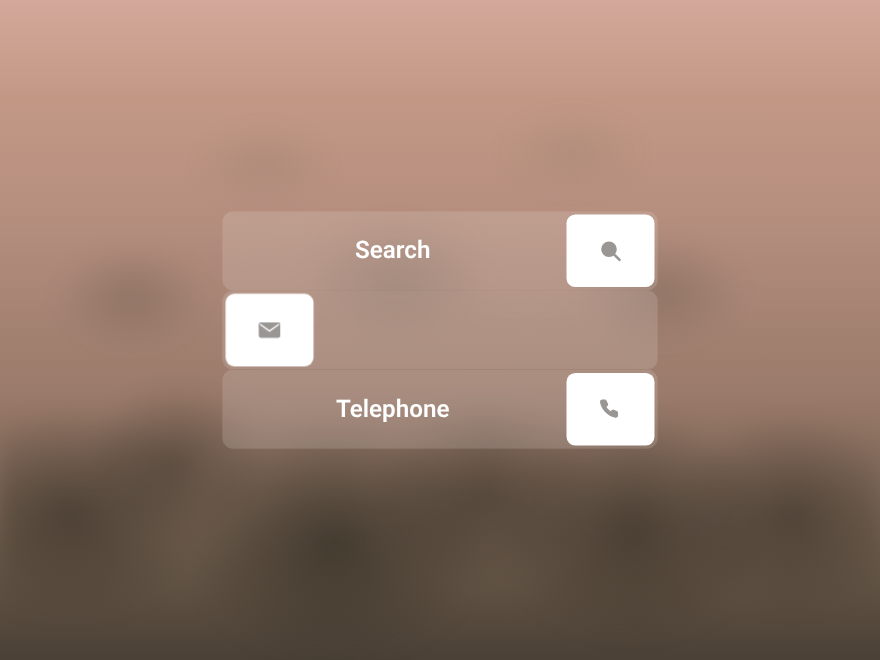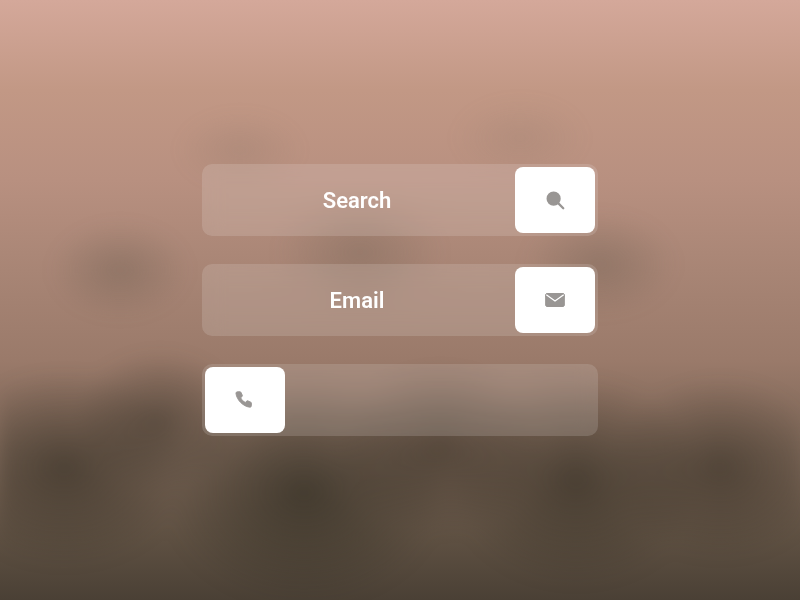--- a/index.html
+++ b/index.html
@@ -45,21 +45,20 @@
       filter: blur(8px);
     }
 
     .container {
       position: absolute;
       top: 50%;
       left: 50%;
       transform: translate(-50%, -50%);
       display: flex;
       flex-direction: column;
-      gap: 28px;
     }
 
     .glass-button {
       display: flex;
       align-items: stretch;
       width: 396px;
       height: 72px;
       background: rgba(255, 255, 255, 0.14);
       border-radius: 10px;
       overflow: hidden;
@@ -105,32 +104,32 @@
     <div class="icon-area">
       <svg viewBox="0 0 24 24" fill="none" stroke-width="2.5">
         <circle cx="10.5" cy="10.5" r="6.5"></circle>
         <line x1="15.2" y1="15.2" x2="21" y2="21" stroke-linecap="round"></line>
       </svg>
     </div>
   </div>
 
 
   <div class="glass-button">
-    <div class="label-area">Email</div>
     <div class="icon-area">
       <svg viewBox="0 0 24 24" stroke="none">
         <path d="M2 6.5 C2 5.67 2.67 5 3.5 5 L20.5 5 C21.33 5 22 5.67 22 6.5 L22 17.5 C22 18.33 21.33 19 20.5 19 L3.5 19 C2.67 19 2 18.33 2 17.5 Z M3.8 6.8 L12 13 L20.2 6.8 L20.2 6.5 L3.8 6.5 Z" fill-rule="evenodd"></path>
         <path d="M2 7 L12 14 L22 7 L22 9 L12 16 L2 9 Z" fill="#ffffff"></path>
         <rect x="2" y="5" width="20" height="14" rx="1.5" fill="#999694"></rect>
         <path d="M2.5 6.2 L12 13 L21.5 6.2" fill="none" stroke="#ffffff" stroke-width="1.4"></path>
       </svg>
     </div>
   </div>
 
   <div class="glass-button">
+    <div class="label-area">Telephone</div>
     <div class="icon-area">
       <svg viewBox="0 0 24 24" stroke="none">
         <path d="M6.6 3 C7 3 7.35 3.22 7.52 3.57 L9.1 6.9 C9.3 7.33 9.2 7.85 8.86 8.17 L7.3 9.6 C8.3 11.7 10.3 13.7 12.4 14.7 L13.83 13.14 C14.15 12.8 14.67 12.7 15.1 12.9 L18.43 14.48 C18.78 14.65 19 15 19 15.4 L19 18.2 C19 19.2 18.12 20 17.13 19.87 C9.9 18.93 3.07 12.1 2.13 4.87 C2 3.88 2.8 3 3.8 3 Z"></path>
       </svg>
     </div>
   </div>
 
 </div>
 
 </body></html>

